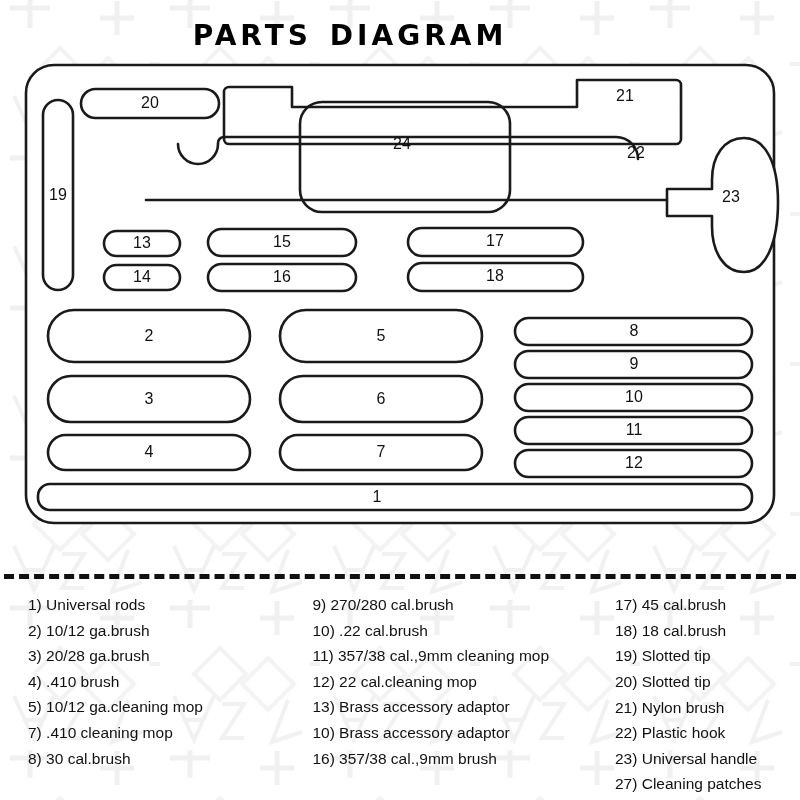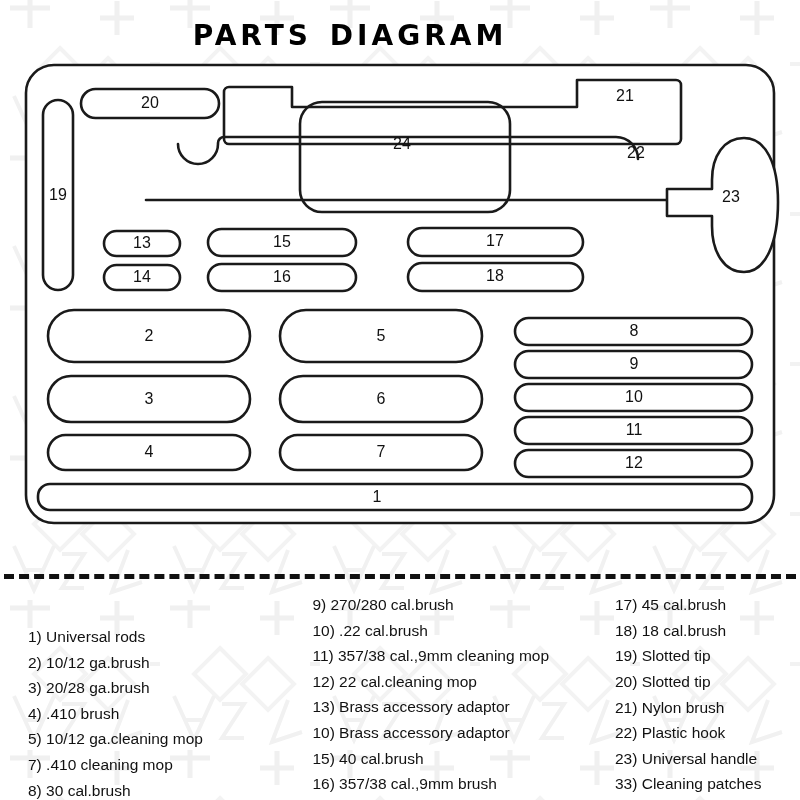--- a/index.html
+++ b/index.html
@@ -70,21 +70,21 @@
     width: 800px;
     height: 205px;
     display: flex;
     z-index: 3;
   }
   .legend-col {
     display: flex;
     flex-direction: column;
     justify-content: flex-start;
   }
-  .legend-col.c1 { width: 288px; padding-left: 28px; margin-top: 32px; }
+  .legend-col.c1 { width: 288px; padding-left: 28px; }
   .legend-col.c2 { width: 312px; padding-left: 18px; }
   .legend-col.c3 { width: 200px; padding-left: 14px; justify-content: space-between; }
   .legend-item {
     font-family: "Liberation Sans", sans-serif;
     font-size: 15.5px;
     line-height: 25.6px;
     color: #111111;
     white-space: nowrap;
   }
 </style>
@@ -209,26 +209,25 @@
     <div class="legend-item">7) .410 cleaning mop</div>
     <div class="legend-item">8) 30 cal.brush</div>
   </div>
   <div class="legend-col c2">
     <div class="legend-item">9) 270/280 cal.brush</div>
     <div class="legend-item">10) .22 cal.brush</div>
     <div class="legend-item">11) 357/38 cal.,9mm cleaning mop</div>
     <div class="legend-item">12) 22 cal.cleaning mop</div>
     <div class="legend-item">13) Brass accessory adaptor</div>
     <div class="legend-item">10) Brass accessory adaptor</div>
-    <div class="legend-item">15) 40 cal.brush</div>
     <div class="legend-item">16) 357/38 cal.,9mm brush</div>
   </div>
   <div class="legend-col c3">
     <div class="legend-item">17) 45 cal.brush</div>
     <div class="legend-item">18) 18 cal.brush</div>
     <div class="legend-item">19) Slotted tip</div>
     <div class="legend-item">20) Slotted tip</div>
     <div class="legend-item">21) Nylon brush</div>
     <div class="legend-item">22) Plastic hook</div>
     <div class="legend-item">23) Universal handle</div>
-    <div class="legend-item">33) Cleaning patches</div>
+    <div class="legend-item">27) Cleaning patches</div>
   </div>
 </div>
 
 </body></html>

